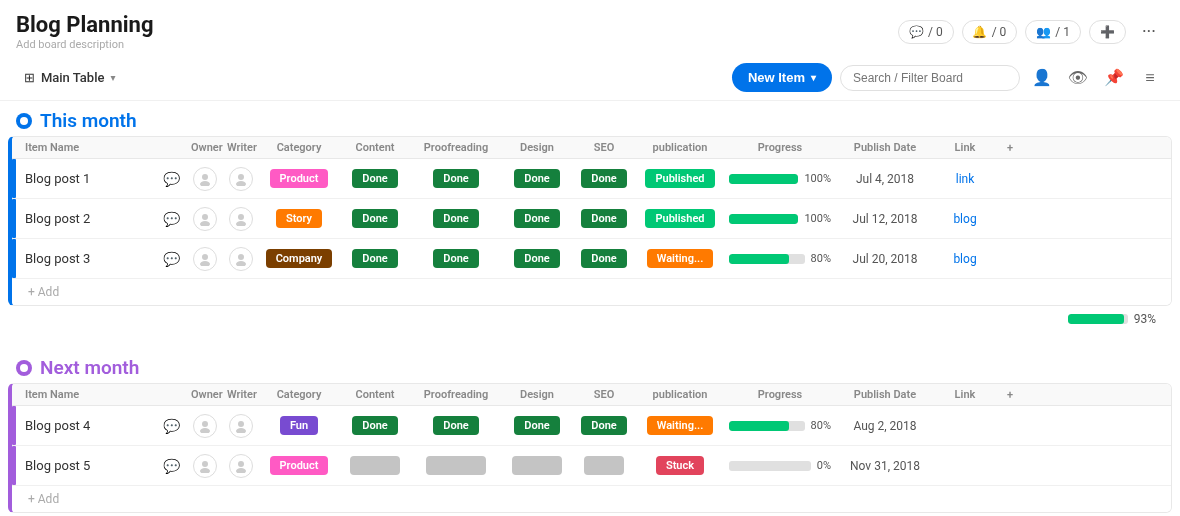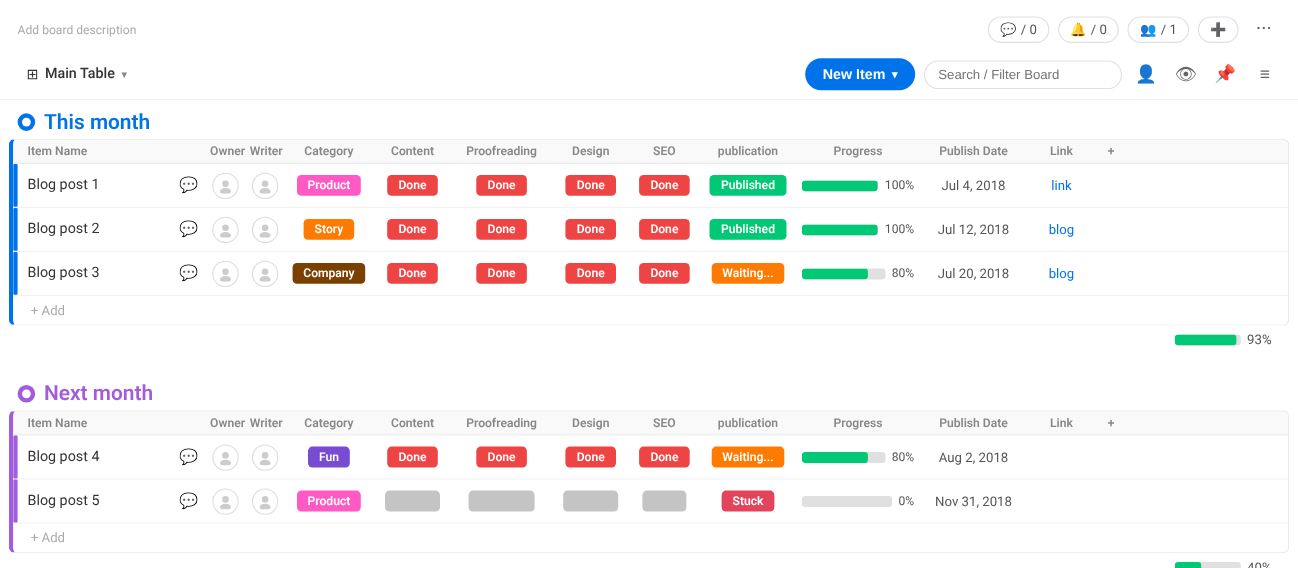--- a/index.html
+++ b/index.html
@@ -39,21 +39,21 @@
     
     .item-name { font-size: 13px; color: #333; }
     .chat-icon { color: #bbb; font-size: 14px; cursor: pointer; }
     .avatar-icon { width: 24px; height: 24px; border-radius: 50%; border: 1px solid #ddd; display: flex; align-items: center; justify-content: center; color: #bbb; font-size: 14px; }
 
     .status-badge { border-radius: 4px; padding: 3px 10px; font-size: 11px; font-weight: 600; color: #fff; text-align: center; white-space: nowrap; }
     .badge-product { background: #ff5ac4; }
     .badge-story { background: #ff7a00; }
     .badge-company { background: #7B3F00; }
     .badge-fun { background: #784bd1; }
-    .badge-done { background: #ef4444; }
+    .badge-done { background: #15803d; }
     .badge-published { background: #00c875; }
     .badge-waiting { background: #ff7a00; }
     .badge-stuck { background: #e2445c; }
     .badge-empty { background: #c4c4c4; }
 
     .progress-bar-wrap { display: flex; align-items: center; gap: 6px; width: 100%; }
     .progress-bar-bg { background: #e0e0e0; border-radius: 3px; height: 10px; flex: 1; overflow: hidden; }
     .progress-bar-fill { background: #00c875; height: 100%; border-radius: 3px; }
     .progress-pct { font-size: 11px; color: #555; white-space: nowrap; }
 
@@ -82,20 +82,21 @@
 
     .cell { padding: 2px 4px; display: flex; align-items: center; justify-content: center; }
     
     .chevron-icon { font-size: 10px; color: #888; }
   </style>
 </head>
 <body>
 
 <div class="header">
   <div class="header-left">
+    <div class="app-title">Blog Planning</div>
     <div class="app-subtitle">Add board description</div>
   </div>
   <div class="header-right">
     <div class="header-pill">
       <span>💬</span>
       <span>/ 0</span>
     </div>
     <div class="header-pill">
       <span>🔔</span>
       <span>/ 0</span>

